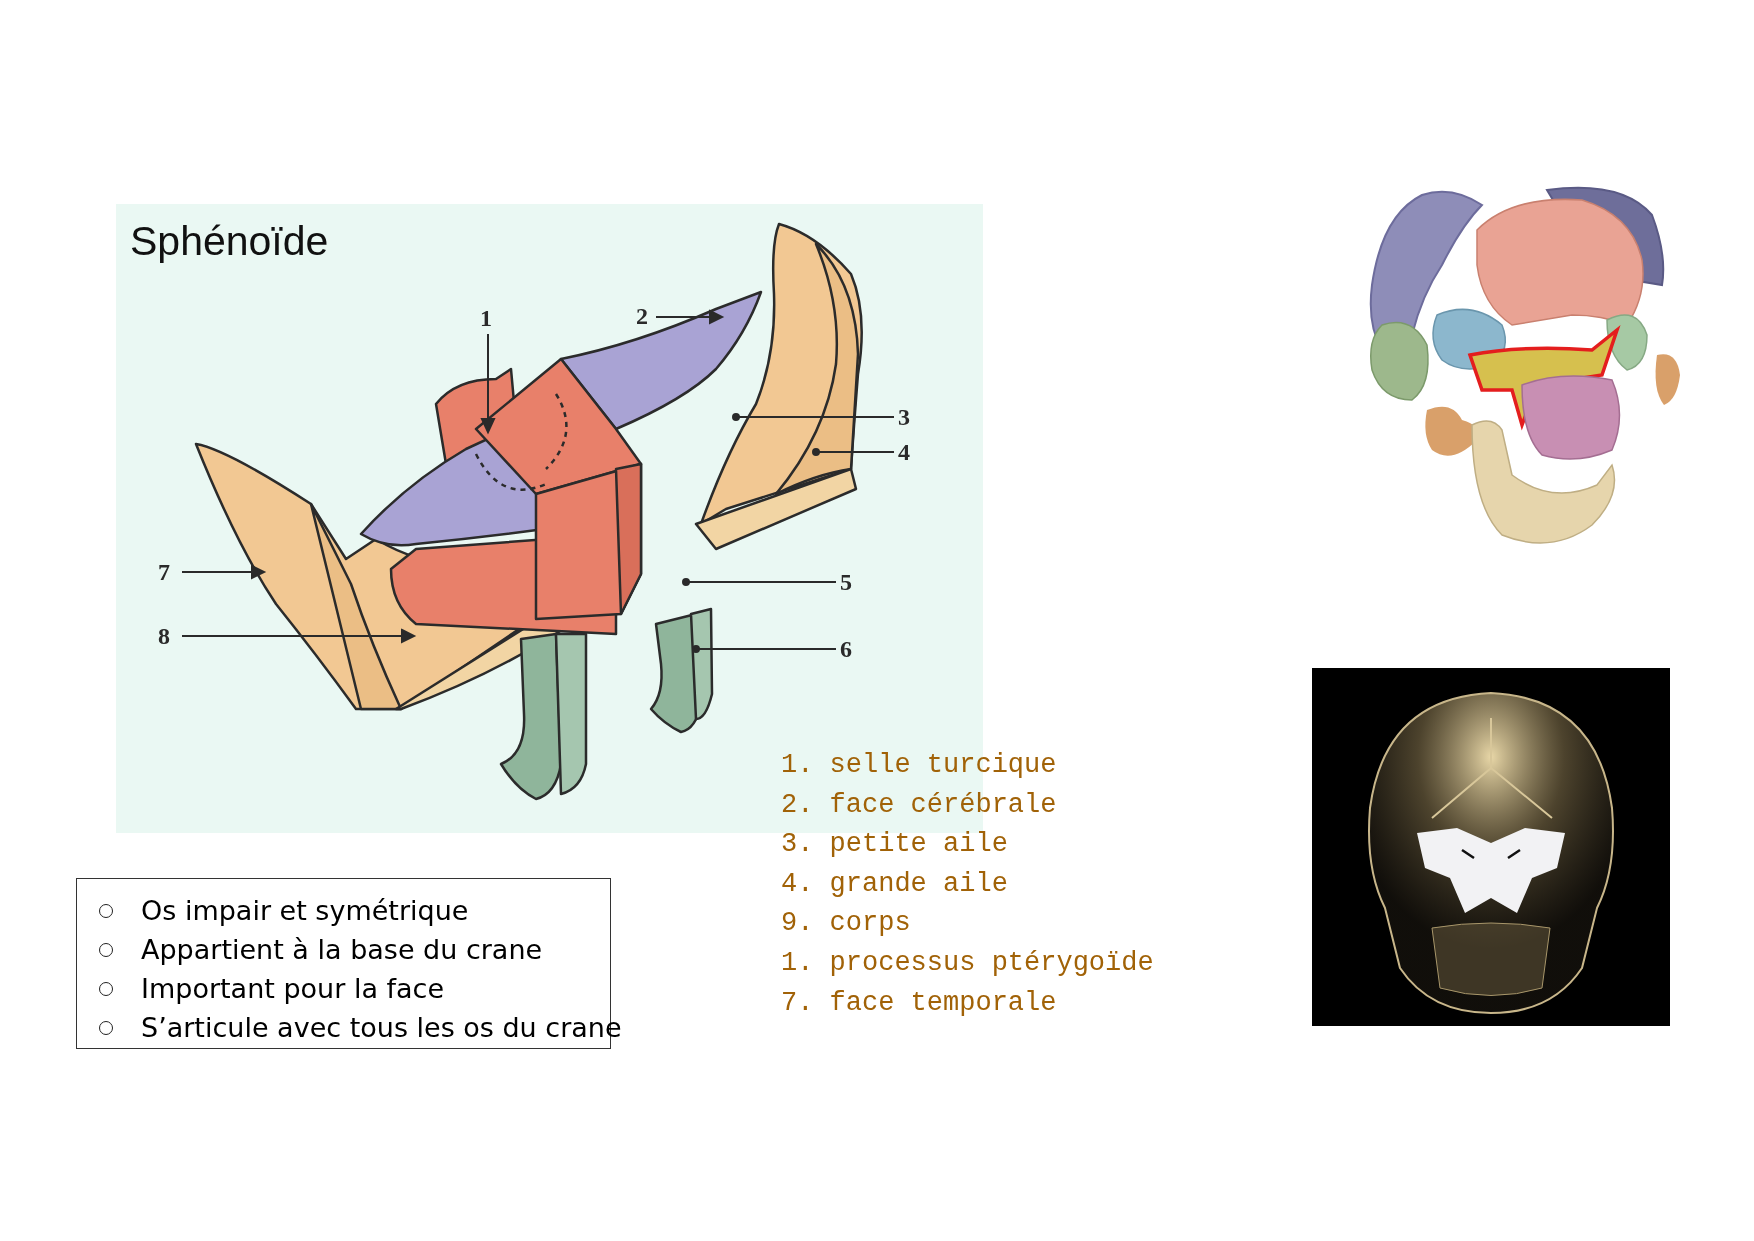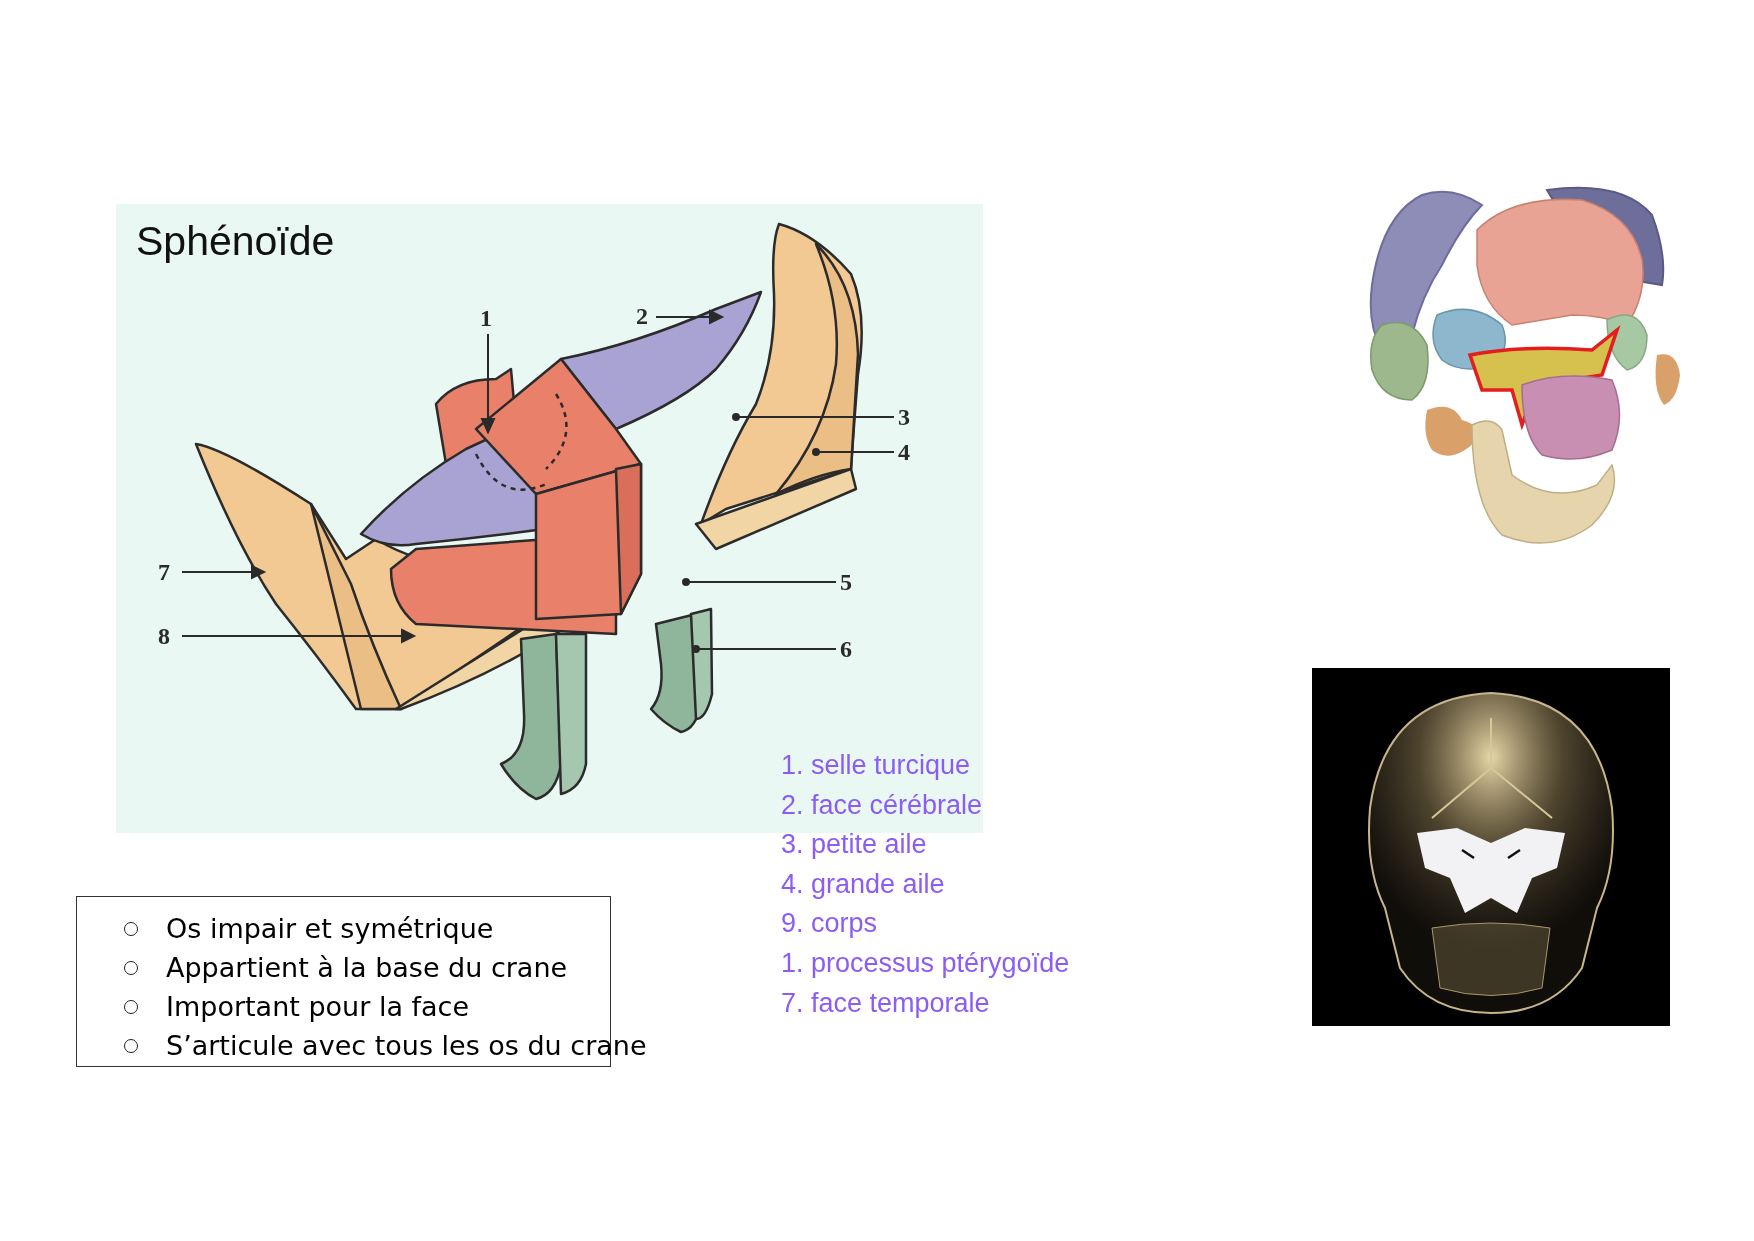--- a/index.html
+++ b/index.html
@@ -1,26 +1,26 @@
 <!DOCTYPE html>
 <html><head>
 <meta charset="utf-8">
 <style>
   html, body { margin: 0; padding: 0; background: #ffffff; }
   body { width: 1754px; height: 1241px; position: relative; overflow: hidden;
          font-family: "Liberation Sans", sans-serif; color: #000; }
   .abs { position: absolute; }
   #diagram-panel { left: 116px; top: 204px; width: 867px; height: 629px; background: #EAF8F3; overflow: hidden; }
   #diagram-panel svg { position: absolute; left: 0; top: 0; }
-  #diagram-title { left: 20px; top: 14px; font-size: 41px; font-family: "Liberation Sans", sans-serif; color: #111; }
+  #diagram-title { left: 14px; top: 14px; font-size: 41px; font-family: "Liberation Sans", sans-serif; color: #111; }
   .num { font-family: "Liberation Serif", serif; font-weight: bold; font-size: 24px; fill: #2a2a2a; }
   #legend-list { left: 781px; top: 746px; margin: 0; padding: 0; list-style: none;
-                 font-family: Liberation Sans, sans-serif; font-size: 27px; line-height: 39.6px; color: #8b5cf6; }
+                 font-family: Liberation Mono, monospace; font-size: 27px; line-height: 39.6px; color: #a16207; }
   #legend-list li { white-space: nowrap; }
-  #facts-box { left: 76px; top: 896px; width: 535px; height: 171px; border: 1.5px solid #333; box-sizing: border-box; padding-left: 25px; }
+  #facts-box { left: 76px; top: 878px; width: 535px; height: 171px; border: 1.5px solid #333; box-sizing: border-box; }
   #facts-box ul { margin: 0; padding: 12px 0 0 14px; list-style: none;
                   font-family: "DejaVu Sans", sans-serif; font-size: 27px; line-height: 39px; }
   #facts-box li { display: flex; align-items: center; white-space: nowrap; }
   .bullet { width: 14px; height: 14px; border: 1.6px solid #222; border-radius: 50%; box-sizing: border-box; margin-right: 28px; flex: none; margin-left: 8px; }
   #exploded-skull { left: 1362px; top: 175px; width: 340px; height: 410px; }
   #xray-skull { left: 1312px; top: 668px; width: 358px; height: 358px; background: #000; overflow: hidden; }
 </style>
 </head>
 <body>
 

